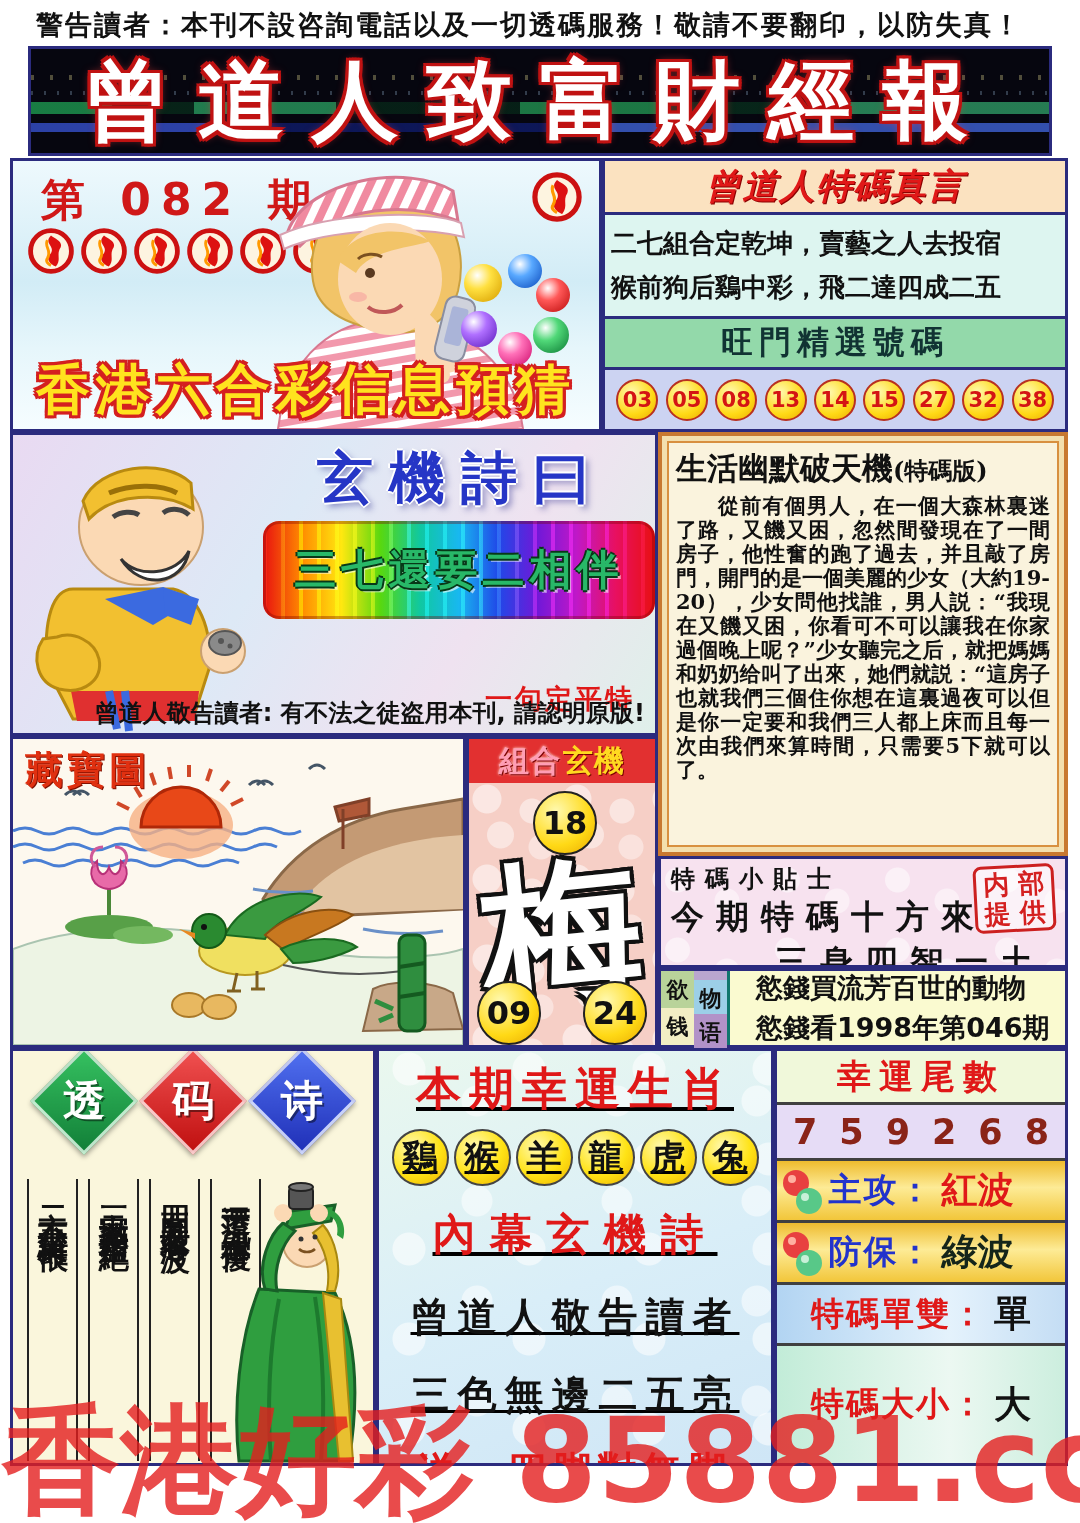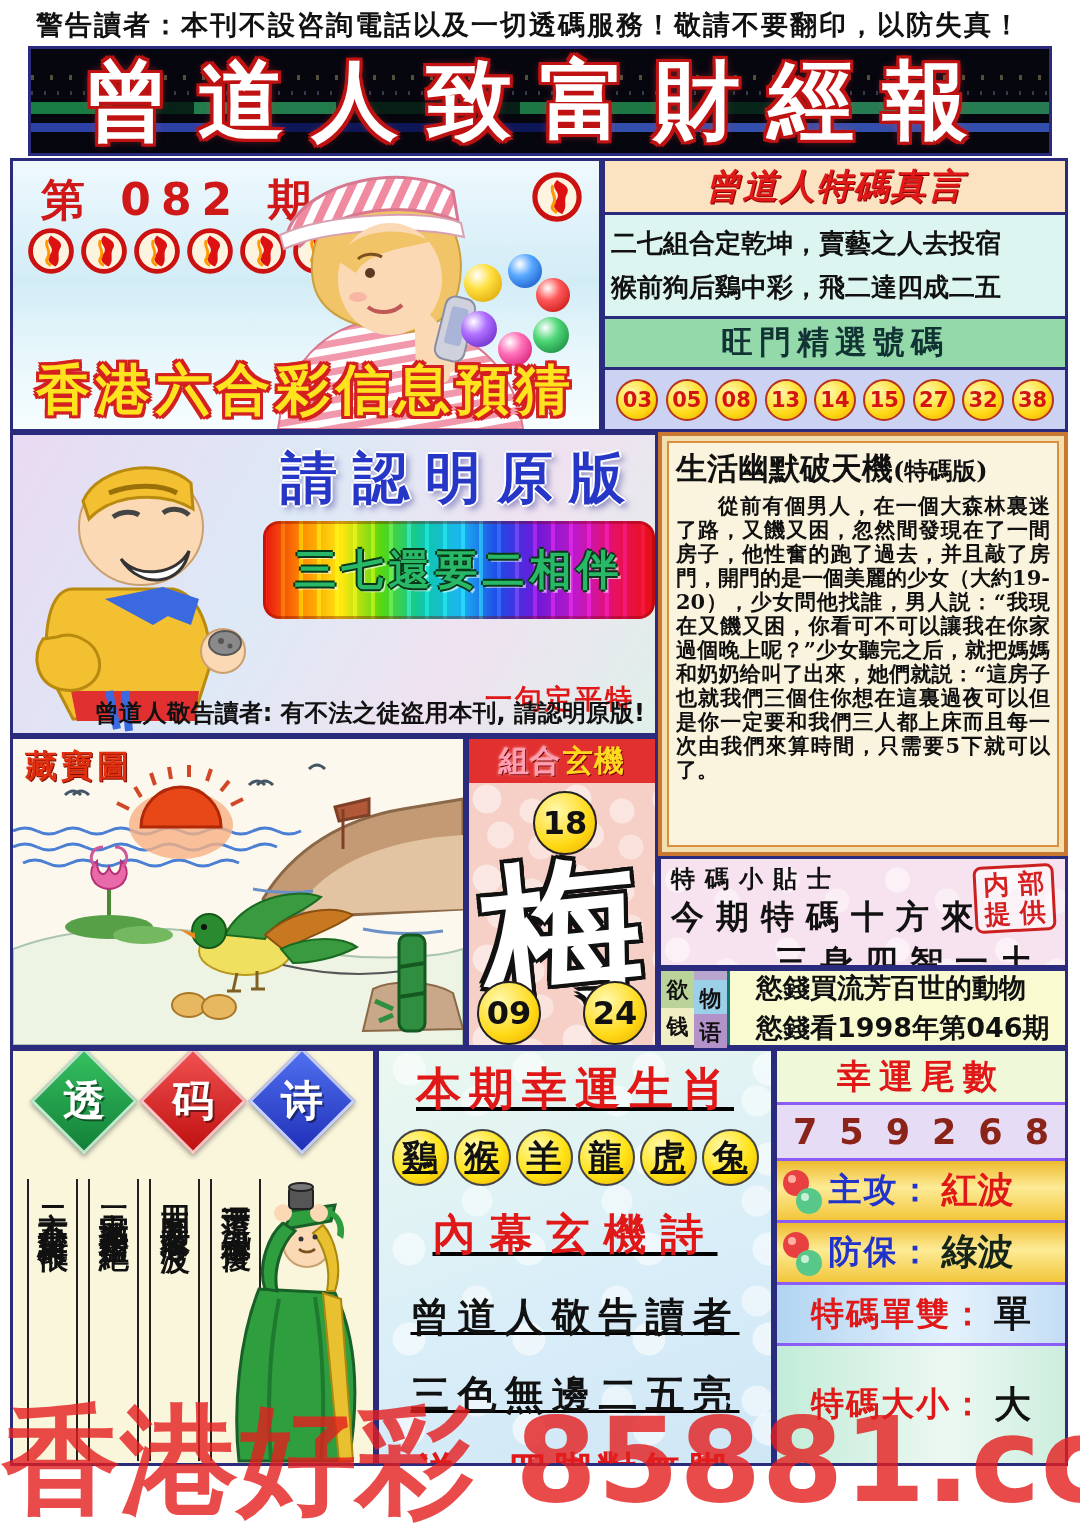--- a/index.html
+++ b/index.html
@@ -56,21 +56,21 @@
 
   
   #p-story{left:658px;top:432px;width:410px;height:424px;border:4px solid #c87830;background:#faf3dd;
       box-shadow:inset 0 0 0 5px #f3dfae,inset 0 0 0 7px #d89040;padding:12px 14px 6px 14px;overflow:hidden;}
   #story-title{font-size:31px;font-weight:900;color:#111;white-space:nowrap;font-family:"DejaVu Serif","Liberation Serif",serif;}
   #story-title .suffix{font-size:24px;font-weight:700;}
   #story-body{margin-top:4px;font-size:21px;line-height:24px;font-weight:700;color:#101010;text-align:justify;text-indent:42px;font-family:"DejaVu Serif","Liberation Serif",serif;}
 
   
   #p-map{left:10px;top:736px;width:456px;height:312px;background:#fdf8ee;overflow:hidden;}
-  #map-label{position:absolute;left:12px;top:6px;font-size:32px;font-weight:900;color:#e03010;letter-spacing:4px;text-shadow:1px 1px 0 #801000;}
+  #map-label{position:absolute;left:12px;top:6px;font-size:38px;font-weight:900;color:#e03010;letter-spacing:4px;text-shadow:1px 1px 0 #801000;}
 
   
   #p-combo{left:466px;top:736px;width:192px;height:312px;background:#f6cfc6;overflow:hidden;}
   #combo-head{position:absolute;left:0;top:0;width:100%;height:44px;background:#e23030;display:flex;align-items:center;justify-content:center;gap:2px;}
   #combo-head .a{font-size:30px;font-weight:900;color:#ff9db4;text-shadow:1px 1px 0 #7a0000,0 0 3px #ffe;letter-spacing:1px;}
   #combo-head .b{font-size:30px;font-weight:900;color:#ffd920;text-shadow:1px 1px 0 #7a0000;letter-spacing:1px;}
   #combo-body{position:absolute;left:0;top:44px;width:100%;height:268px;
       background:radial-gradient(circle at 20% 20%,rgba(255,255,255,.5) 0 14px,transparent 15px),radial-gradient(circle at 70% 35%,rgba(255,255,255,.45) 0 12px,transparent 13px),radial-gradient(circle at 35% 65%,rgba(255,255,255,.45) 0 13px,transparent 14px),radial-gradient(circle at 80% 80%,rgba(255,255,255,.4) 0 12px,transparent 13px),#f6cfc6;background-size:90px 80px;}
   .bigball{width:64px;height:64px;border-radius:50%;background:radial-gradient(circle at 35% 30%,#fff9b0,#ffd916 60%,#e9a900);border:2px solid #222;display:flex;align-items:center;justify-content:center;font-size:32px;font-weight:900;color:#111;}
   #combo-top{position:absolute;left:64px;top:8px;}
@@ -118,21 +118,21 @@
   #lucky-title{margin-top:8px;font-size:45px;font-weight:900;color:#e01818;letter-spacing:8px;white-space:nowrap;}
   #zodiac-row{margin-top:10px;display:flex;gap:5px;}
   .zball{width:57px;height:57px;border-radius:50%;background:radial-gradient(circle at 35% 30%,#fff9b0,#ffe316 55%,#edb200);border:2px solid #444;display:flex;align-items:center;justify-content:center;font-size:35px;font-weight:900;color:#111;}
   #inner-title{margin-top:20px;font-size:43px;font-weight:900;color:#e01818;letter-spacing:14px;white-space:nowrap;}
   #lucky-l1{margin-top:26px;font-size:39px;font-weight:900;color:#111;letter-spacing:8px;white-space:nowrap;}
   #lucky-l2{margin-top:24px;font-size:39px;font-weight:900;color:#111;letter-spacing:8px;white-space:nowrap;}
   #gift-line{margin-top:22px;font-size:39px;font-weight:900;color:#e01818;letter-spacing:6px;white-space:nowrap;}
 
   
   #p-right{left:774px;top:1048px;width:294px;height:418px;display:flex;flex-direction:column;background:#fff;}
-  .rrow{border-bottom:3px solid #8b5cf6;display:flex;align-items:center;justify-content:center;position:relative;}
+  .rrow{border-bottom:3px solid #404040;display:flex;align-items:center;justify-content:center;position:relative;}
   .rrow:last-child{border-bottom:none;flex:1;}
   #r-tailtitle{height:54px;background:#f0f8da;}
   #r-tailtitle .t{font-size:34px;font-weight:900;color:#e01818;letter-spacing:8px;}
   #r-tails{height:56px;background:#e6dcf6;gap:22px;}
   #r-tails span{font-size:35px;font-weight:900;color:#8a2418;}
   #r-wavetitle{height:60px;background:#d8f6e8;}
   #r-wavetitle .t{font-size:34px;font-weight:900;color:#159a50;letter-spacing:6px;}
   .goldrow{height:62px;background:linear-gradient(180deg,#eebb2e,#fdeb96 45%,#f2c63a);}
   .bluerow{height:61px;background:linear-gradient(90deg,#b2d4f2,#e4f2fc 60%,#c4ddf4);}
   .greenrow{background:linear-gradient(90deg,#c2ecd8,#ecf8f2 60%,#cceede);}
@@ -305,21 +305,21 @@
       <path d="M100 78 C108 72 120 72 126 76 M150 74 C158 68 170 70 176 76" stroke="#444" stroke-width="5" fill="none"></path>
       <path d="M108 120 C124 140 164 136 176 112 C170 146 128 152 108 120 Z" fill="#fff" stroke="#333" stroke-width="3"></path>
       <path d="M92 160 L150 148 L170 168 L140 186 Z" fill="#3b6ae0"></path>
       <path d="M150 148 L186 160 L178 186 L152 176 Z" fill="#3b6ae0"></path>
       <path d="M30 200 C18 218 24 244 46 250 C72 256 90 240 86 220 C82 202 60 192 44 198 Z" fill="#f2c030" stroke="#b88a10" stroke-width="3"></path>
       <circle cx="210" cy="212" r="22" fill="#fbd9b4" stroke="#caa070" stroke-width="2"></circle>
       <ellipse cx="212" cy="204" rx="16" ry="12" fill="#8a8a8a" stroke="#555" stroke-width="2"></ellipse>
       <circle cx="208" cy="202" r="3" fill="#555"></circle>
         <circle cx="217" cy="207" r="2.5" fill="#555"></circle>
     </svg>
-    <div id="mystic-title">請認明原版</div>
+    <div id="mystic-title">玄機詩曰</div>
     <div id="rainbow">
       <span class="t">三七還要二相伴</span>
     </div>
     <div id="mystic-note">一句定平特</div>
     <div id="mystic-notice">曾道人敬告讀者: 有不法之徒盗用本刊, 請認明原版!</div>
   </div>
 
   <div id="p-story" class="panel">
     <div id="story-title">
       <span>生活幽默破天機</span><span class="suffix">(特碼版)</span>

